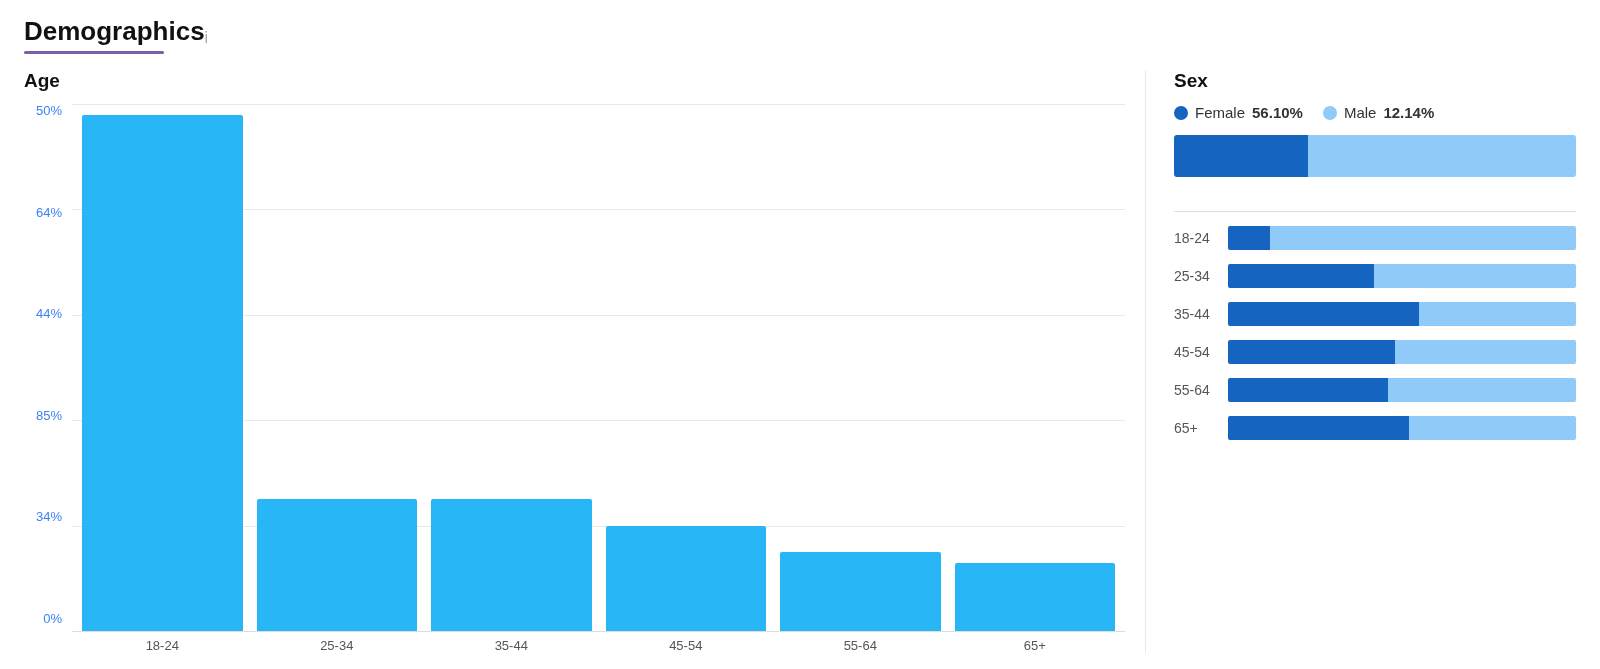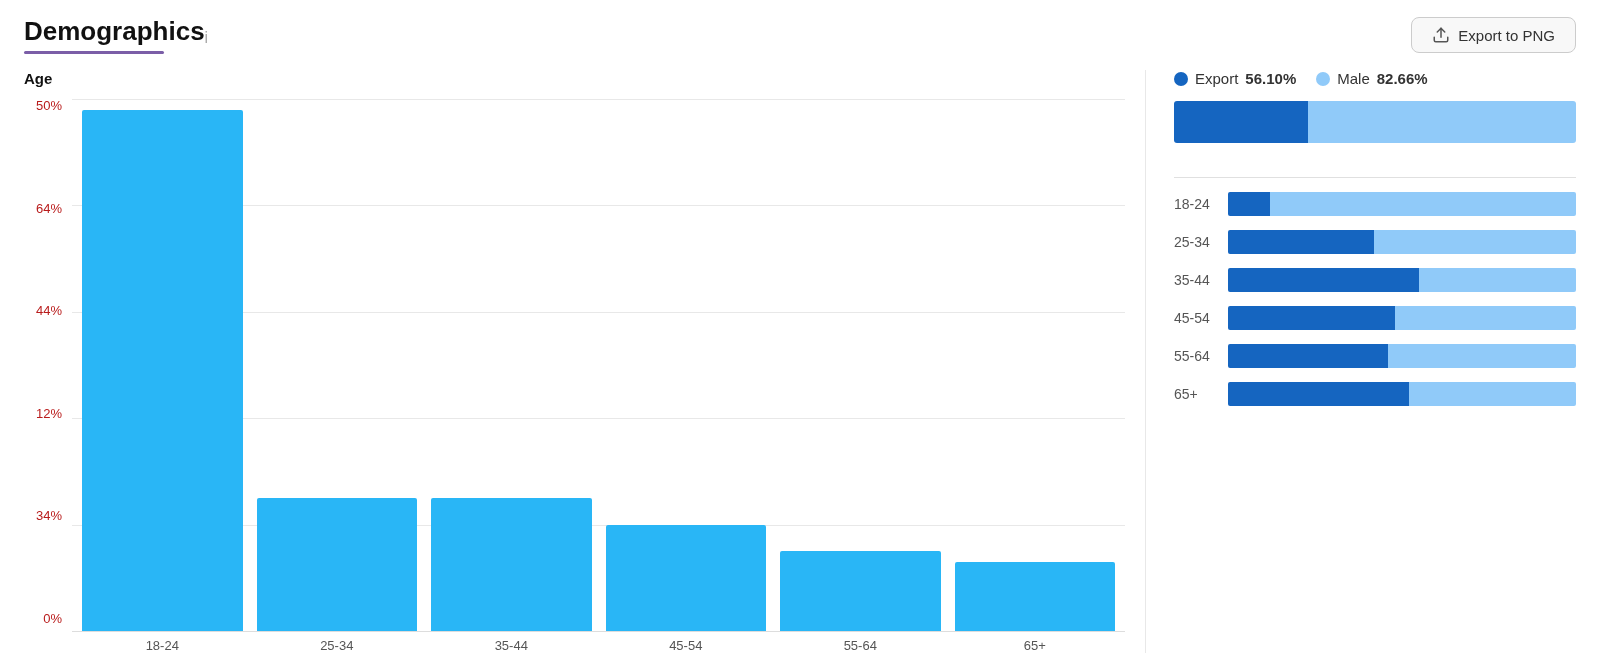--- a/index.html
+++ b/index.html
@@ -69,21 +69,21 @@
     }
     
     .age-section {
       flex: 1;
       display: flex;
       flex-direction: column;
       padding-right: 20px;
       border-right: 1px solid #e8e8e8;
     }
     .section-label {
-      font-size: 15px;
+      font-size: 19px;
       font-weight: 700;
       margin-bottom: 12px;
       color: #111;
     }
     .chart-area {
       flex: 1;
       display: flex;
       flex-direction: column;
     }
     .bar-chart {
@@ -95,21 +95,21 @@
       display: flex;
       flex-direction: column;
       justify-content: space-between;
       align-items: flex-end;
       padding-right: 10px;
       padding-bottom: 28px;
       width: 48px;
     }
     .y-label {
       font-size: 13px;
-      color: #b91c1c;
+      color: #3b82f6;
       line-height: 1;
     }
     .chart-inner {
       flex: 1;
       display: flex;
       flex-direction: column;
     }
     .bars-and-grid {
       flex: 1;
       position: relative;
@@ -244,42 +244,34 @@
 
 <div class="page-container">
   <div class="header">
     <div class="title-area">
       <div class="title-row">
         <span class="page-title">Demographics</span>
         <span class="info-icon">i</span>
       </div>
       <div class="title-underline"></div>
     </div>
-    <button class="export-btn">
-      <svg width="18" height="18" viewBox="0 0 24 24" fill="none" stroke="#555" stroke-width="2" stroke-linecap="round" stroke-linejoin="round">
-        <path d="M21 15v4a2 2 0 0 1-2 2H5a2 2 0 0 1-2-2v-4"></path>
-        <polyline points="17 8 12 3 7 8"></polyline>
-        <line x1="12" y1="3" x2="12" y2="15"></line>
-      </svg>
-      <span>Export to PNG</span>
-    </button>
   </div>
 
   <div class="main-content">
 
     <div class="age-section">
       <div class="section-label">Age</div>
       <div class="chart-area">
         <div class="bar-chart">
           <div class="y-axis">
 
           <span class="y-label">50%</span>
               <span class="y-label">64%</span>
               <span class="y-label">44%</span>
-              <span class="y-label">12%</span>
+              <span class="y-label">85%</span>
               <span class="y-label">34%</span>
               <span class="y-label">0%</span>
             </div>
           <div class="chart-inner">
             <div class="bars-and-grid">
               <div class="grid-lines">
                 <div class="grid-line"></div>
                 <div class="grid-line"></div>
                 <div class="grid-line"></div>
                 <div class="grid-line"></div>
@@ -316,30 +308,31 @@
                 <div class="x-label">45-54</div>
                 <div class="x-label">55-64</div>
                 <div class="x-label">65+</div>
               </div>
           </div>
         </div>
       </div>
     </div>
 
     <div class="sex-section">
+      <div class="section-label">Sex</div>
       <div class="legend-row">
         <div class="legend-item">
           <div class="legend-dot" style="background:#1565c0;"></div>
-          <span>Export</span>
+          <span>Female</span>
           <span class="legend-value">56.10%</span>
         </div>
         <div class="legend-item">
           <div class="legend-dot" style="background:#90caf9;"></div>
           <span>Male</span>
-          <span class="legend-value">82.66%</span>
+          <span class="legend-value">12.14%</span>
         </div>
       </div>
       <div class="stacked-bar-container">
         <div class="stacked-bar" id="overall-stacked-bar">
 
         <div class="stacked-bar-female" style="width: 33.36%;"></div>
             <div class="stacked-bar-male" style="width: 66.64%;"></div>
           </div>
       </div>
       <hr class="divider-line">

